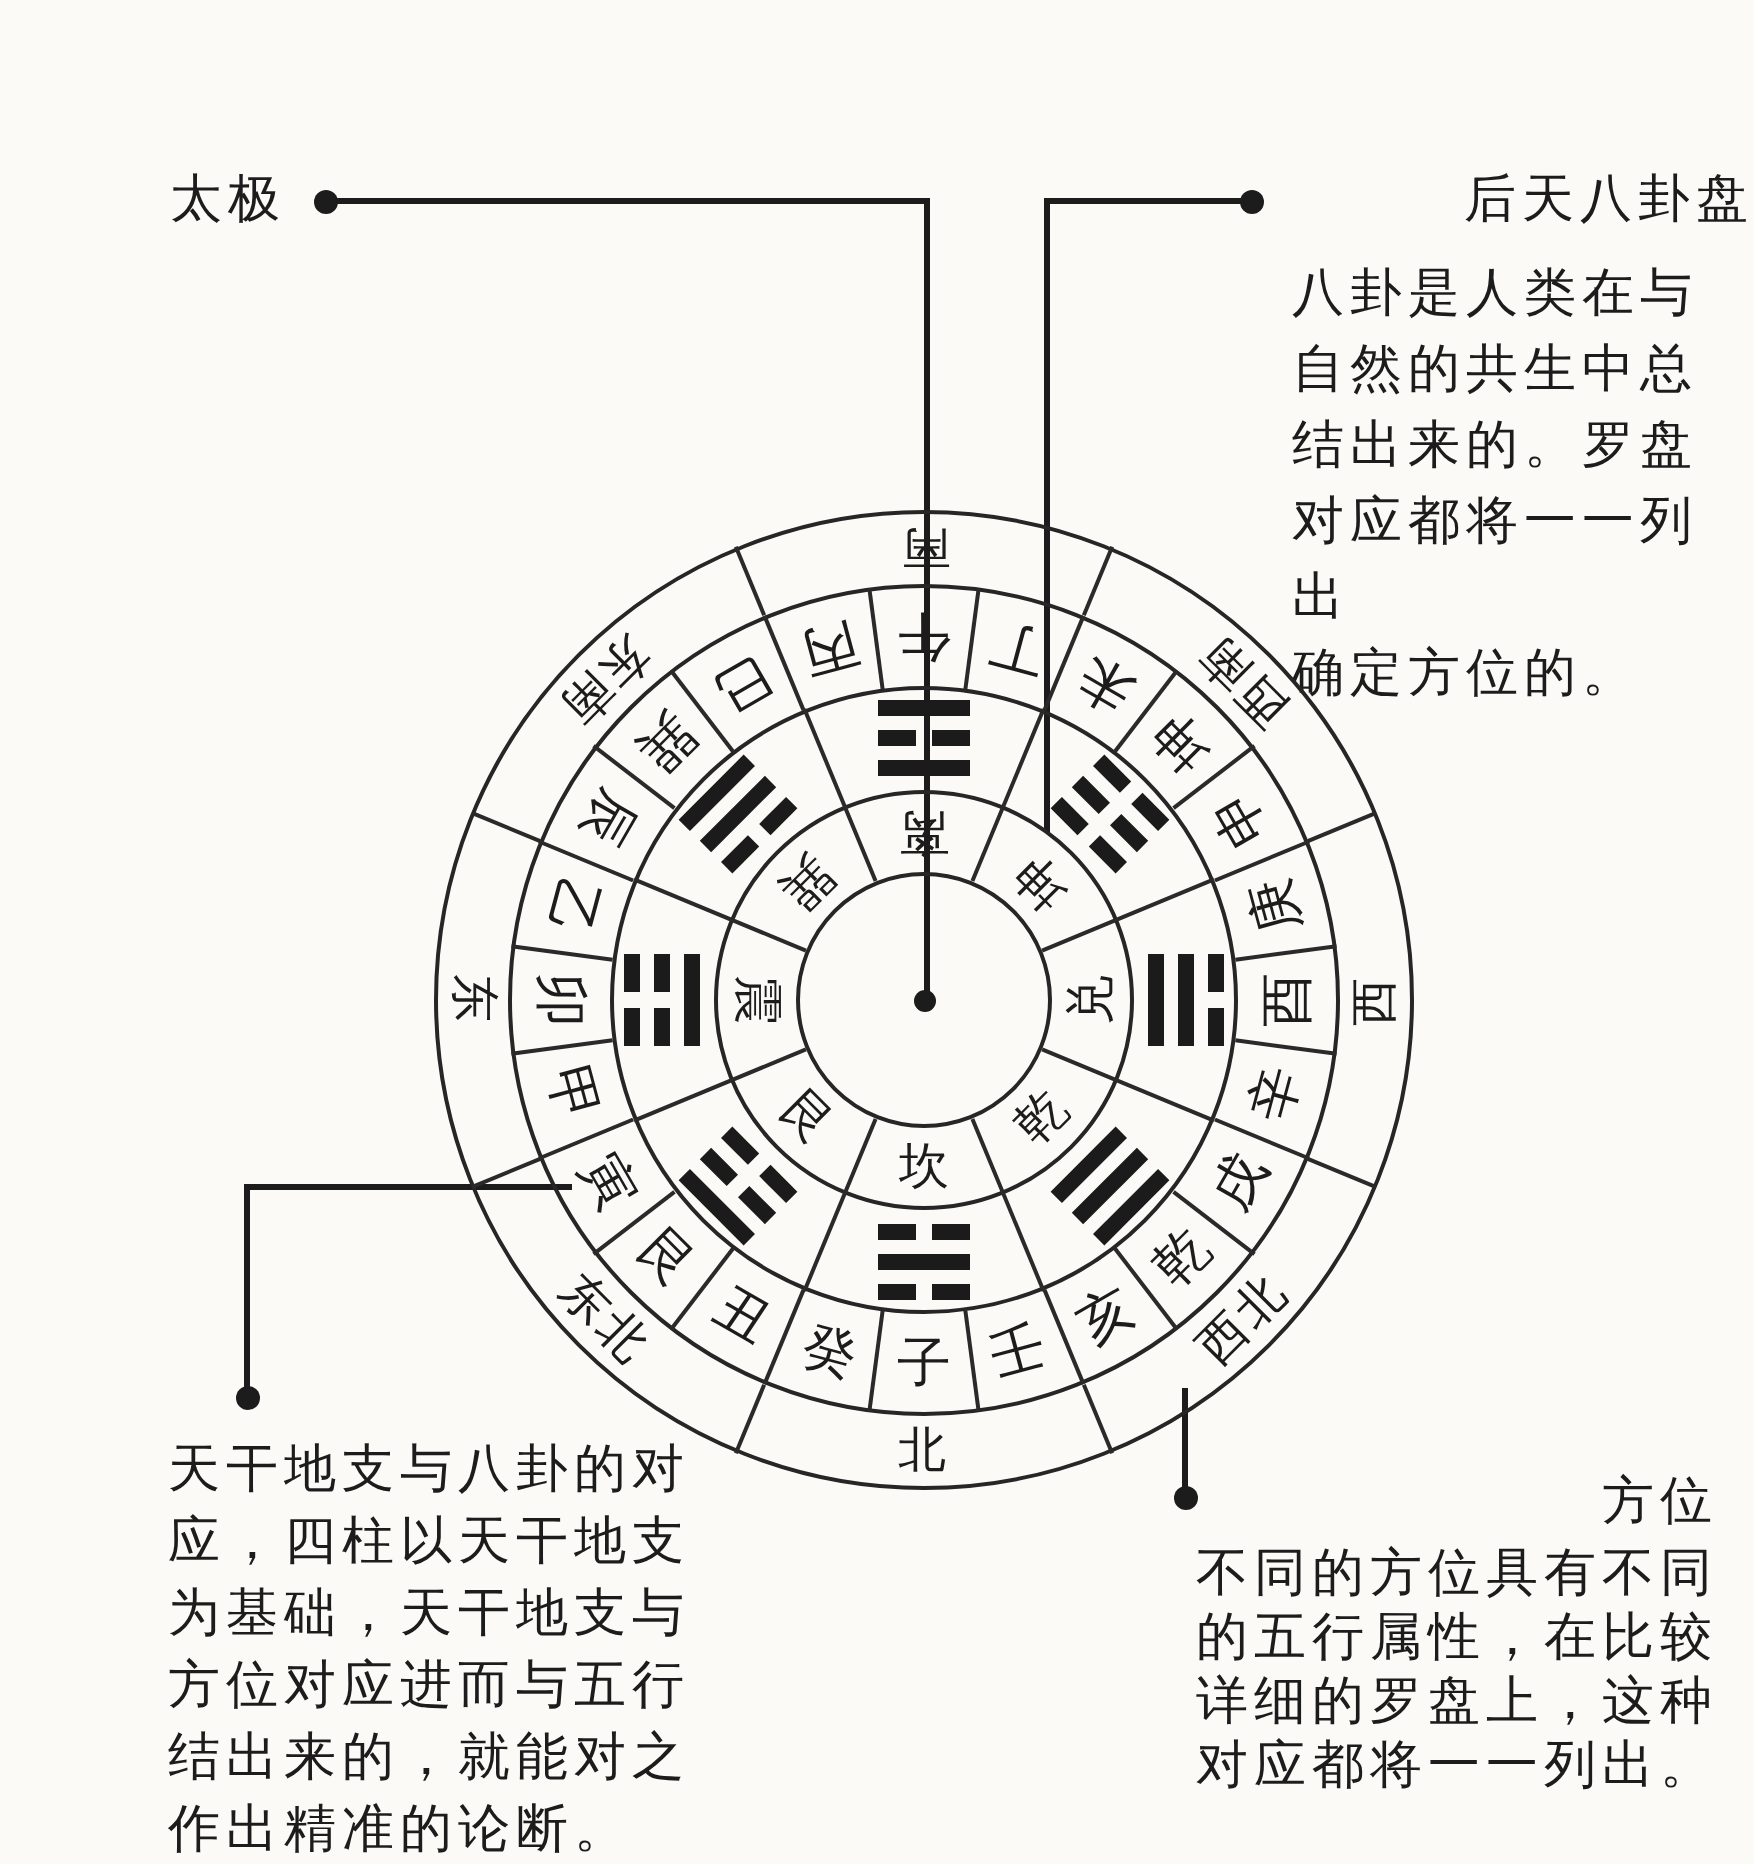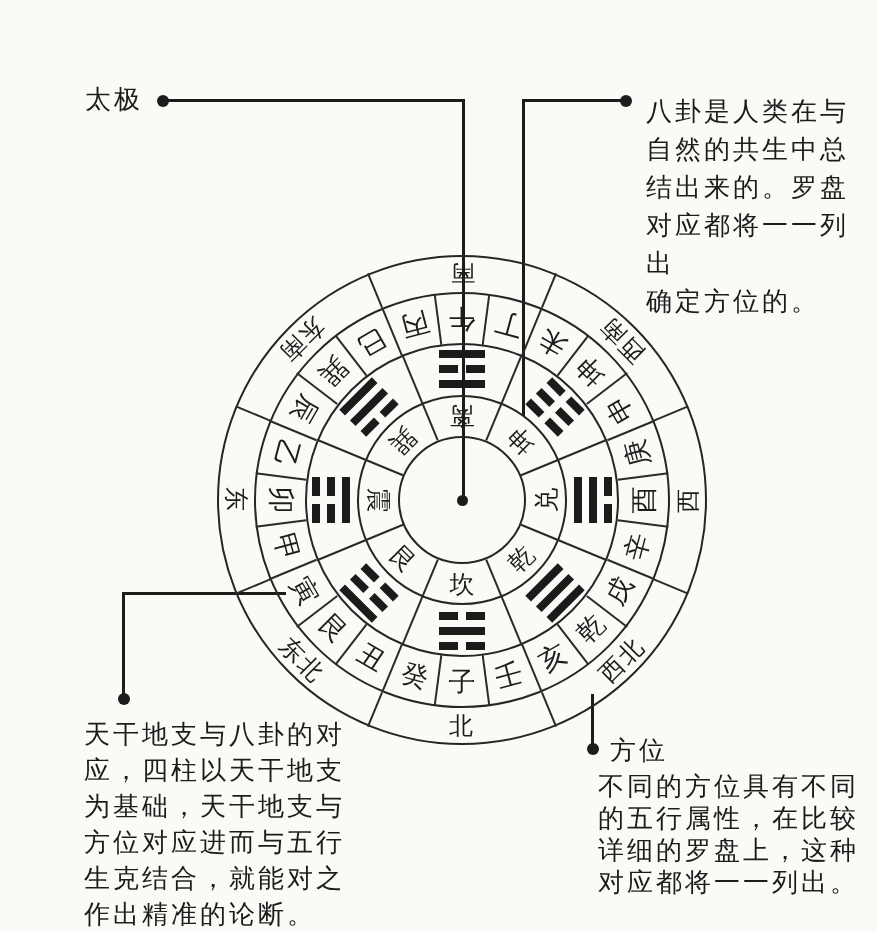--- a/index.html
+++ b/index.html
@@ -9,21 +9,21 @@
     font-family:"Liberation Sans","DejaVu Sans",sans-serif;
     color:#1c1c1c;
     overflow:hidden;
   }
   .page{position:relative;width:877px;height:932px;}
 
   .title{position:absolute;left:28px;top:28px;font-size:30px;font-weight:bold;letter-spacing:2px;}
   .title .bullet{font-size:26px;margin-right:2px;}
 
   .ann{position:absolute;}
-  .ann-label{font-size:26px;letter-spacing:3px;}
+  .ann-label{font-size:26px;letter-spacing:3px;text-align:right;}
   .ann-body{font-size:26px;line-height:38px;letter-spacing:3px;white-space:pre-line;margin-top:10px;}
   .ann-taiji{left:85px;top:82px;}
   .ann-houtian{left:646px;top:82px;}
   .ann-tiangan{left:84px;top:716px;}
   .ann-tiangan .ann-body{margin-top:0;line-height:36px;}
   .ann-fangwei{left:598px;top:733px;}
   .ann-fangwei .ann-label{padding-left:12px;}
   .ann-fangwei .ann-body{line-height:32px;margin-top:4px;font-family:Liberation Mono, monospace;}
 
   .lead{position:absolute;background:#1c1c1c;}
@@ -46,33 +46,34 @@
 <body>
 
 <div class="page">
 
 
   <div class="ann ann-taiji">
     <div class="ann-label">太极</div>
   </div>
 
   <div class="ann ann-houtian">
+    <div class="ann-label">后天八卦盘</div>
     <div class="ann-body">八卦是人类在与
 自然的共生中总
 结出来的。罗盘
 对应都将一一列出
 确定方位的。</div>
   </div>
 
   <div class="ann ann-tiangan">
     <div class="ann-body">天干地支与八卦的对
 应，四柱以天干地支
 为基础，天干地支与
 方位对应进而与五行
-生克结合，就能对之
+结出来的，就能对之
 作出精准的论断。</div>
   </div>
 
   <div class="ann ann-fangwei">
     <div class="ann-label">方位</div>
     <div class="ann-body">不同的方位具有不同
 的五行属性，在比较
 详细的罗盘上，这种
 对应都将一一列出。</div>
   </div>

